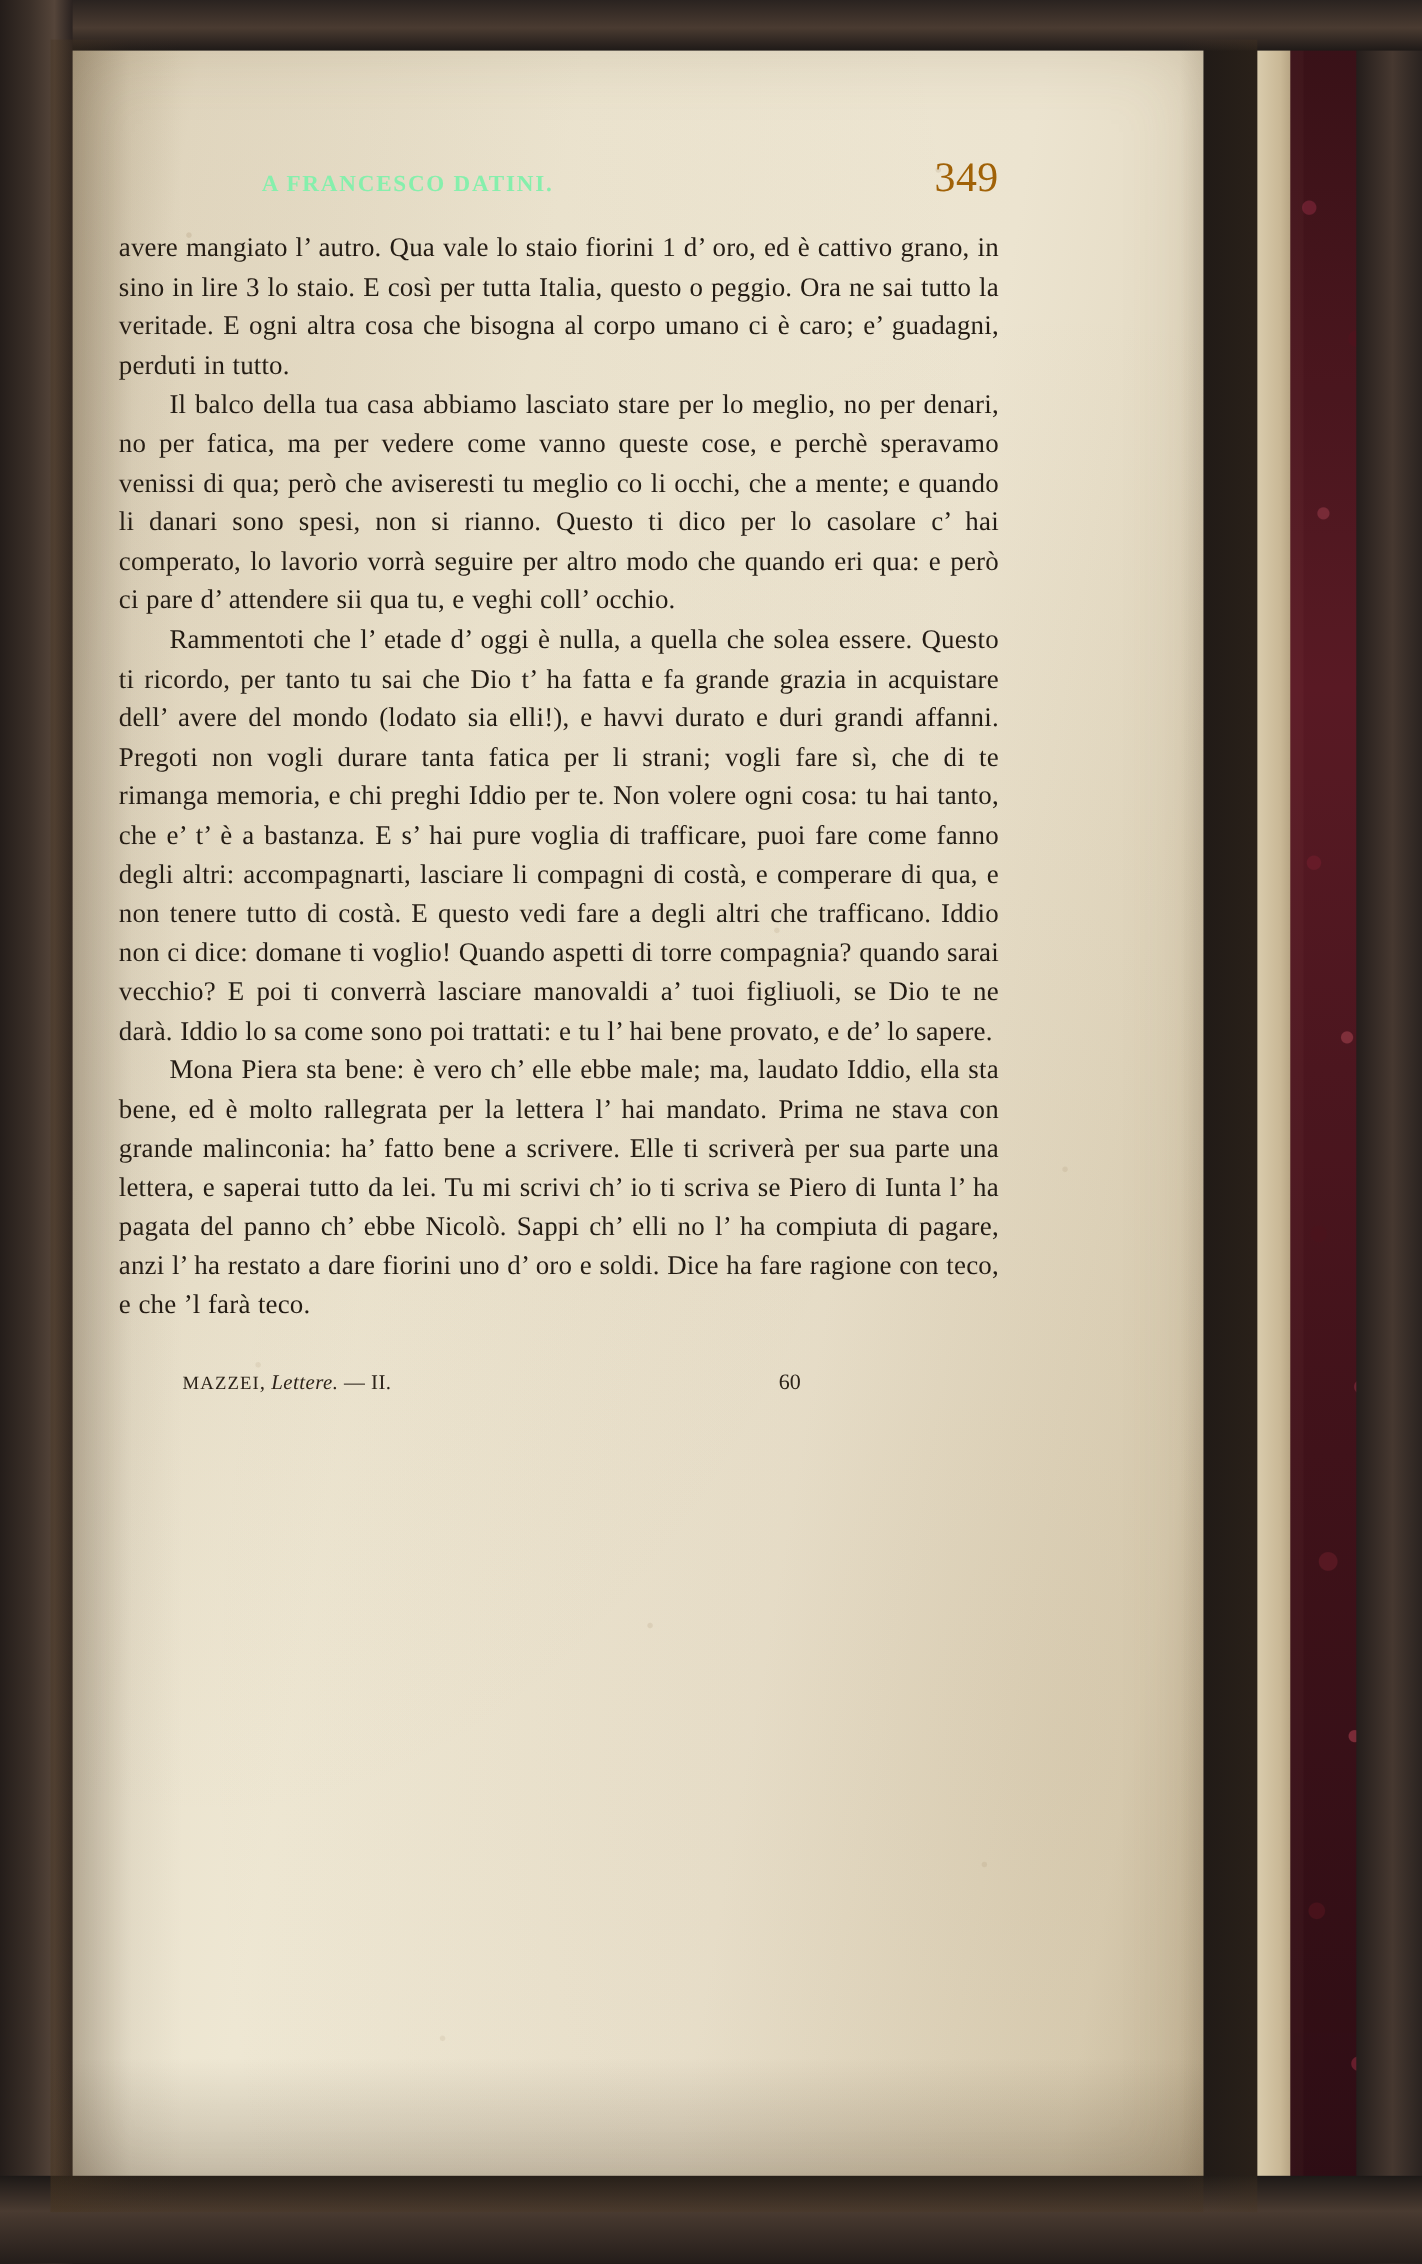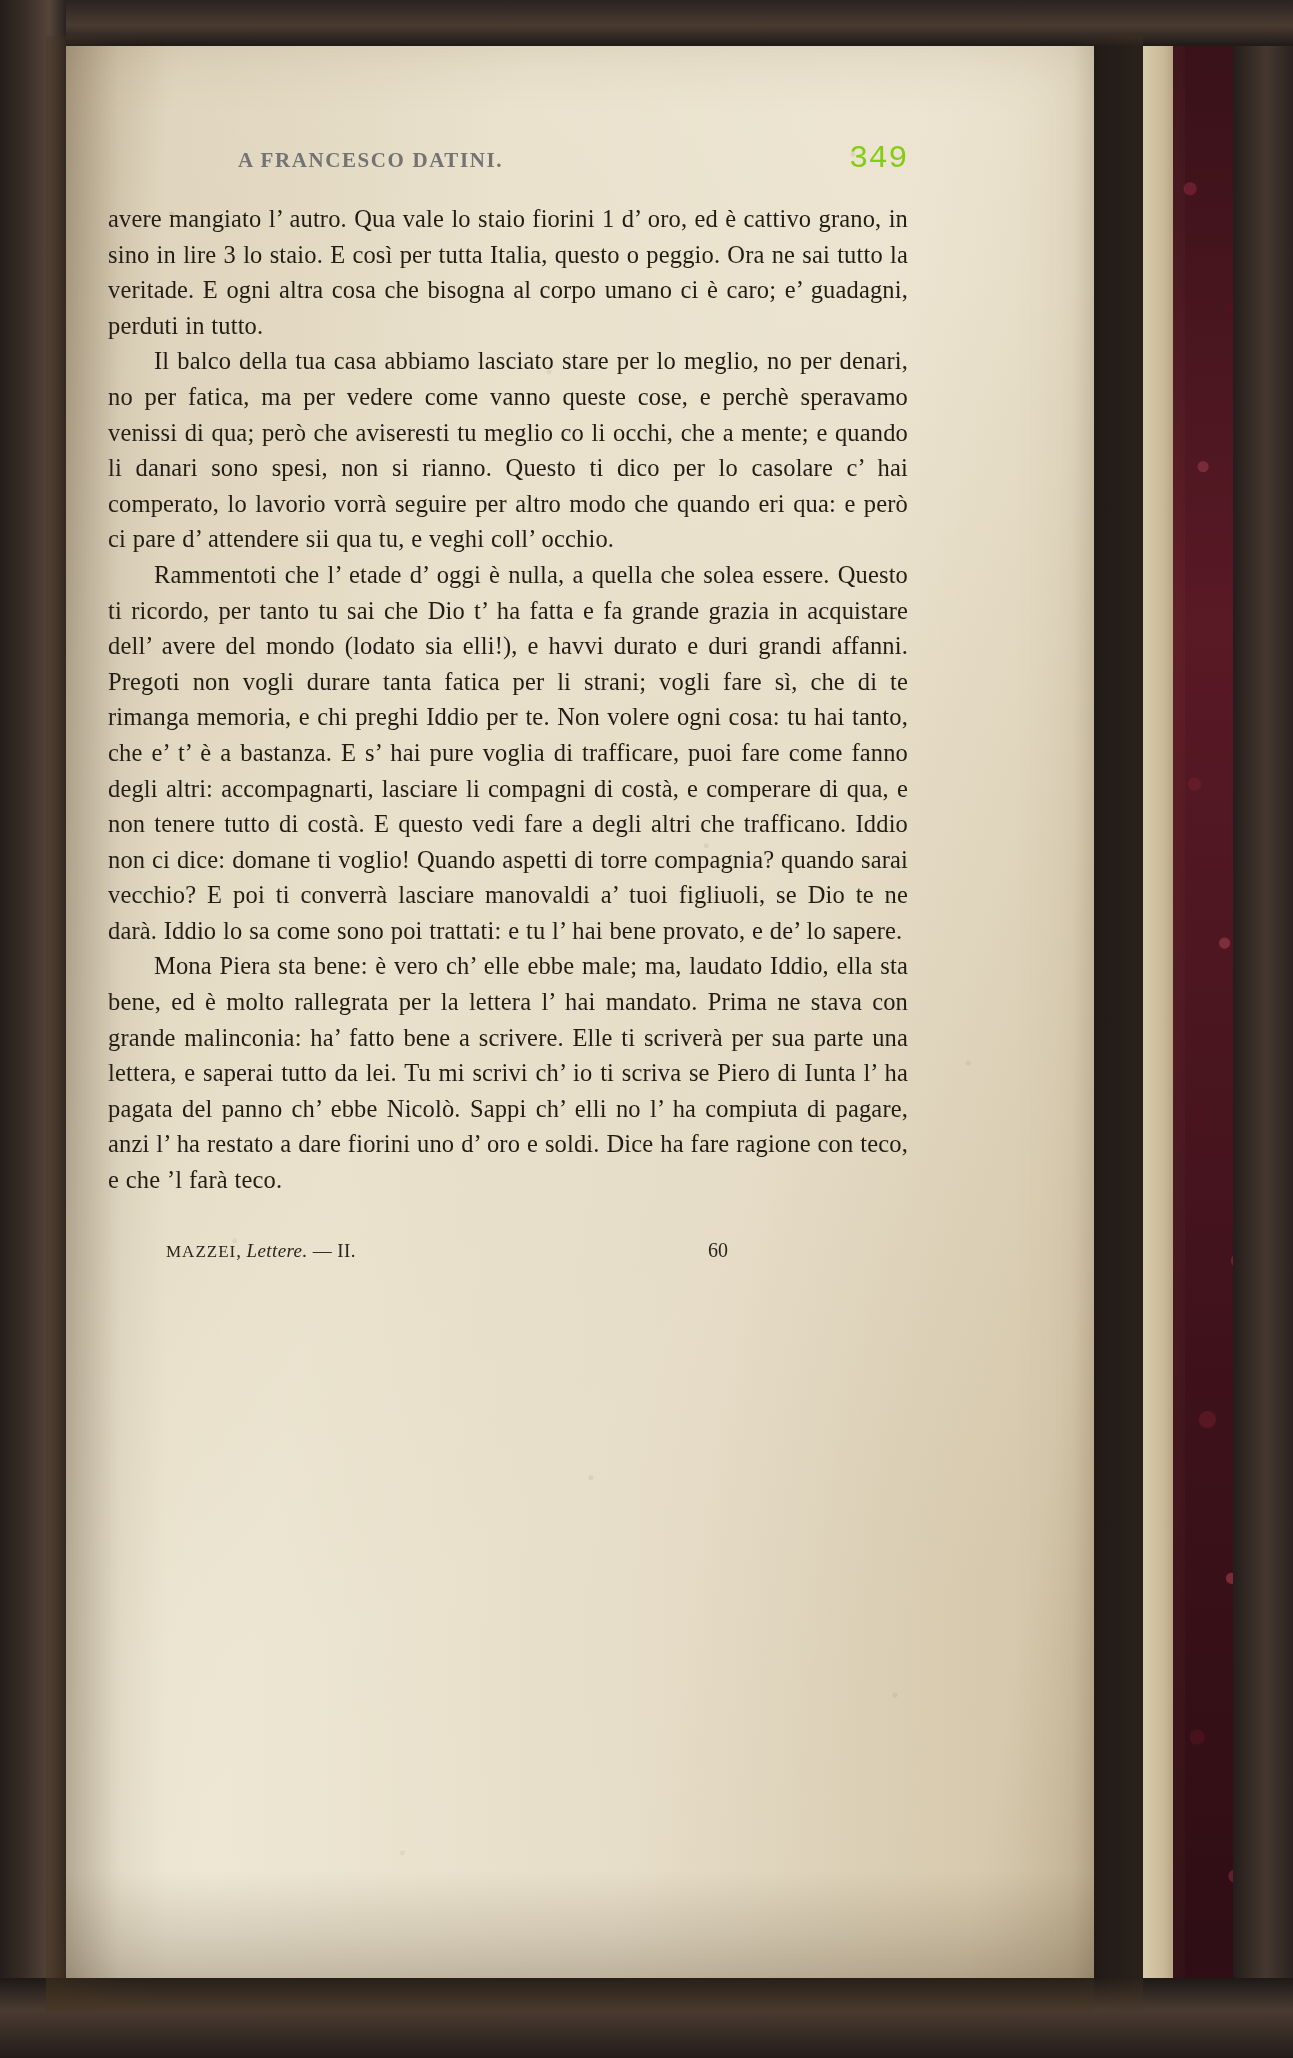--- a/index.html
+++ b/index.html
@@ -149,27 +149,26 @@
     justify-content: space-between;
     margin-bottom: 24px;
     padding-left: 130px;
   }
   .head-title {
     font-size: 21px;
     letter-spacing: 1.6px;
     font-variant: small-caps;
     text-transform: uppercase;
     font-weight: 600;
-    color: #737373;
+    color: #86efac;
   }
   .folio {
-    font-size: 32px;
-    color: #84cc16;
+    font-size: 38px;
+    color: #a16207;
     letter-spacing: 0.5px;
-    font-family: Liberation Mono, monospace;
   }
 
   .body-text p {
     margin: 0 0 0 0;
     font-size: 24.5px;
     line-height: 35.6px;
     text-align: justify;
     text-justify: inter-word;
     color: #241c14;
     letter-spacing: 0.15px;

